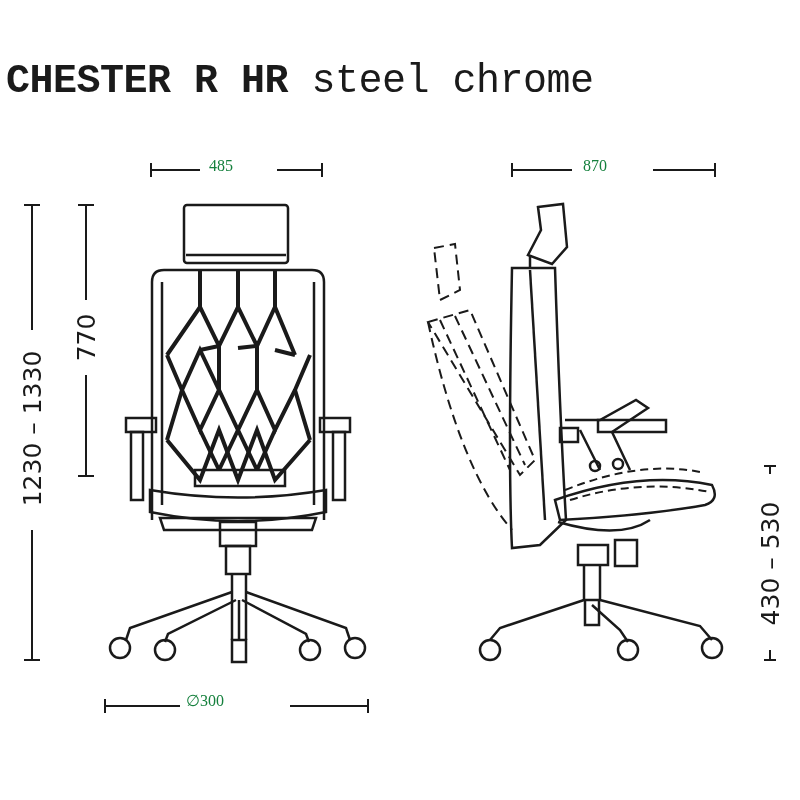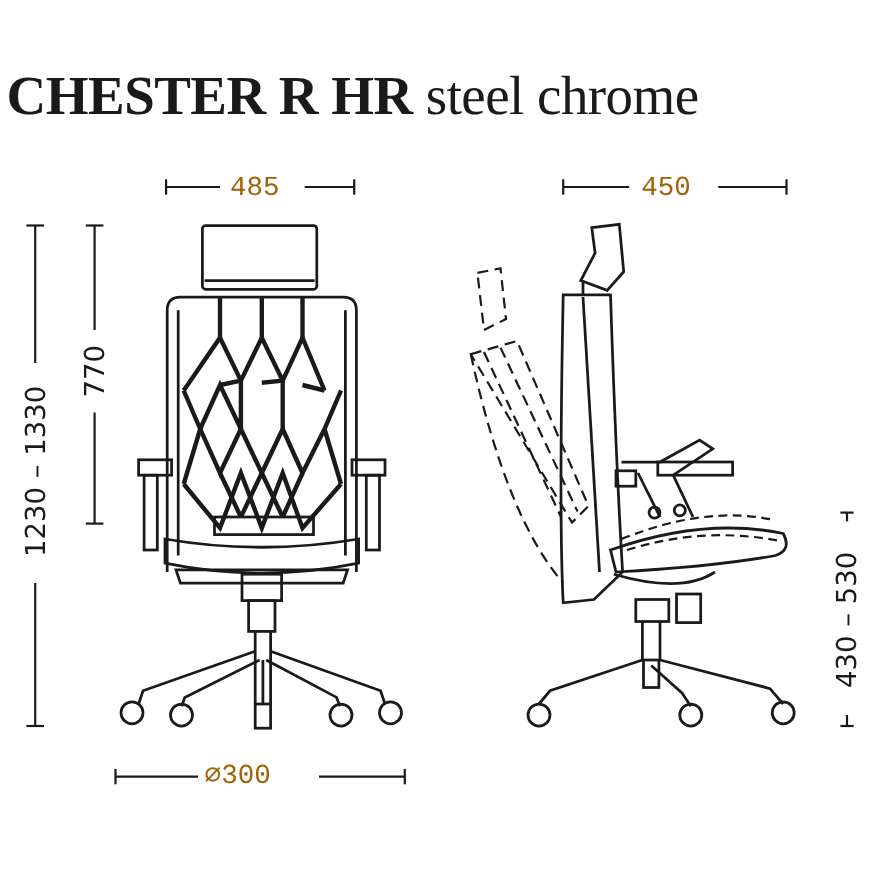--- a/index.html
+++ b/index.html
@@ -1,19 +1,19 @@
 <!DOCTYPE html>
 <html><head>
 <meta charset="utf-8">
 <style>
   html, body { margin:0; padding:0; background:#ffffff; }
   body { width:800px; height:800px; position:relative; overflow:hidden; font-family:"DejaVu Sans", sans-serif; color:#1a1a1a; }
-  .title { position:absolute; left:6px; top:62px; font-size:50px; font-weight:bold; letter-spacing:-0.5px; line-height:1; white-space:nowrap; font-family:Liberation Serif, serif; }
+  .title { position:absolute; left:6px; top:62px; font-size:40px; font-weight:bold; letter-spacing:-0.5px; line-height:1; white-space:nowrap; font-family:Liberation Mono, monospace; }
   .title .light { font-weight:normal; }
-  .dim { position:absolute; font-size:25px; line-height:1; color:#a16207; white-space:nowrap; font-family:Liberation Mono, monospace; }
+  .dim { position:absolute; font-size:16px; line-height:1; color:#15803d; white-space:nowrap; font-family:Liberation Serif, serif; }
   .vdim { position:absolute; font-size:25px; line-height:1; white-space:nowrap; transform-origin:center center; font-family:"DejaVu Sans", sans-serif; }
   svg.art { position:absolute; left:0; top:0; }
 </style>
 </head>
 <body>
 
 <div class="title">
   <span>CHESTER R HR</span>
   <span class="light">steel chrome</span>
 </div>
@@ -138,18 +138,18 @@
     <path d="M600 600 L700 626 L712 640"></path>
     <path d="M592 605 L620 630 L628 642"></path>
     <rect x="585" y="600" width="14" height="25"></rect>
     <circle cx="490" cy="650" r="10"></circle>
     <circle cx="628" cy="650" r="10"></circle>
     <circle cx="712" cy="648" r="10"></circle>
   </g>
 </svg>
 
 <div class="dim" style="left:209px; top:158px;">485</div>
-<div class="dim" style="left:583px; top:158px;">450</div>
+<div class="dim" style="left:583px; top:158px;">870</div>
 <div class="dim" style="left:186px; top:693px;">∅300</div>
 
 <div class="vdim" style="left:-50px; top:416px; width:164px; text-align:center; transform:rotate(-90deg);">1230 – 1330</div>
 <div class="vdim" style="left:56px; top:325px; width:60px; text-align:center; transform:rotate(-90deg);">770</div>
 <div class="vdim" style="left:706px; top:551px; width:128px; text-align:center; transform:rotate(-90deg);">430 – 530</div>
 
 </body></html>

